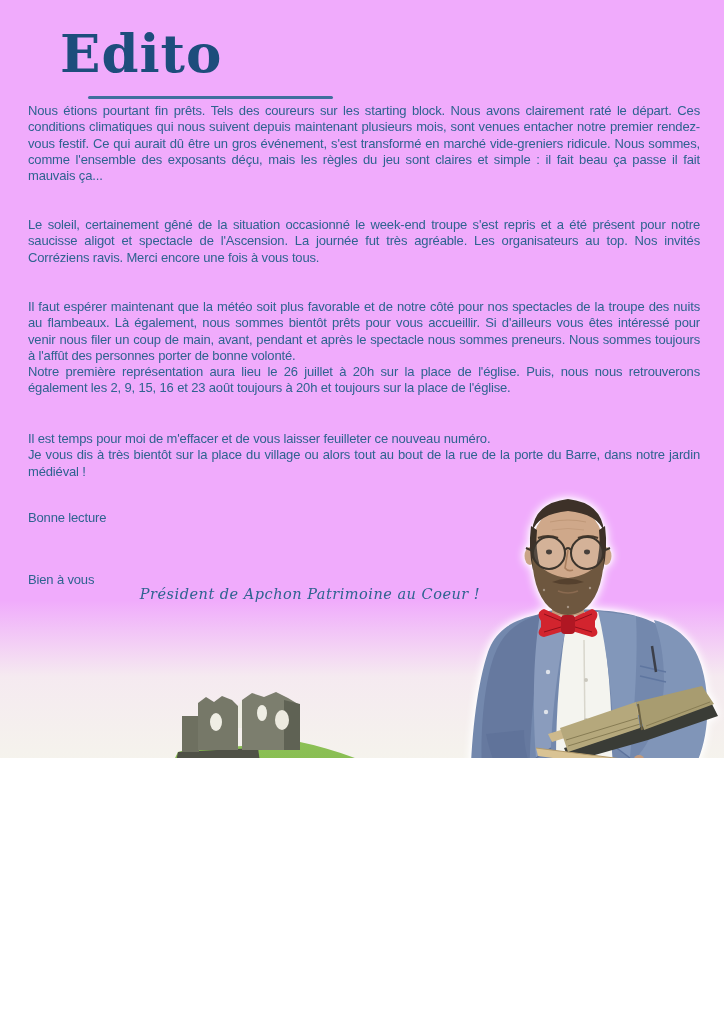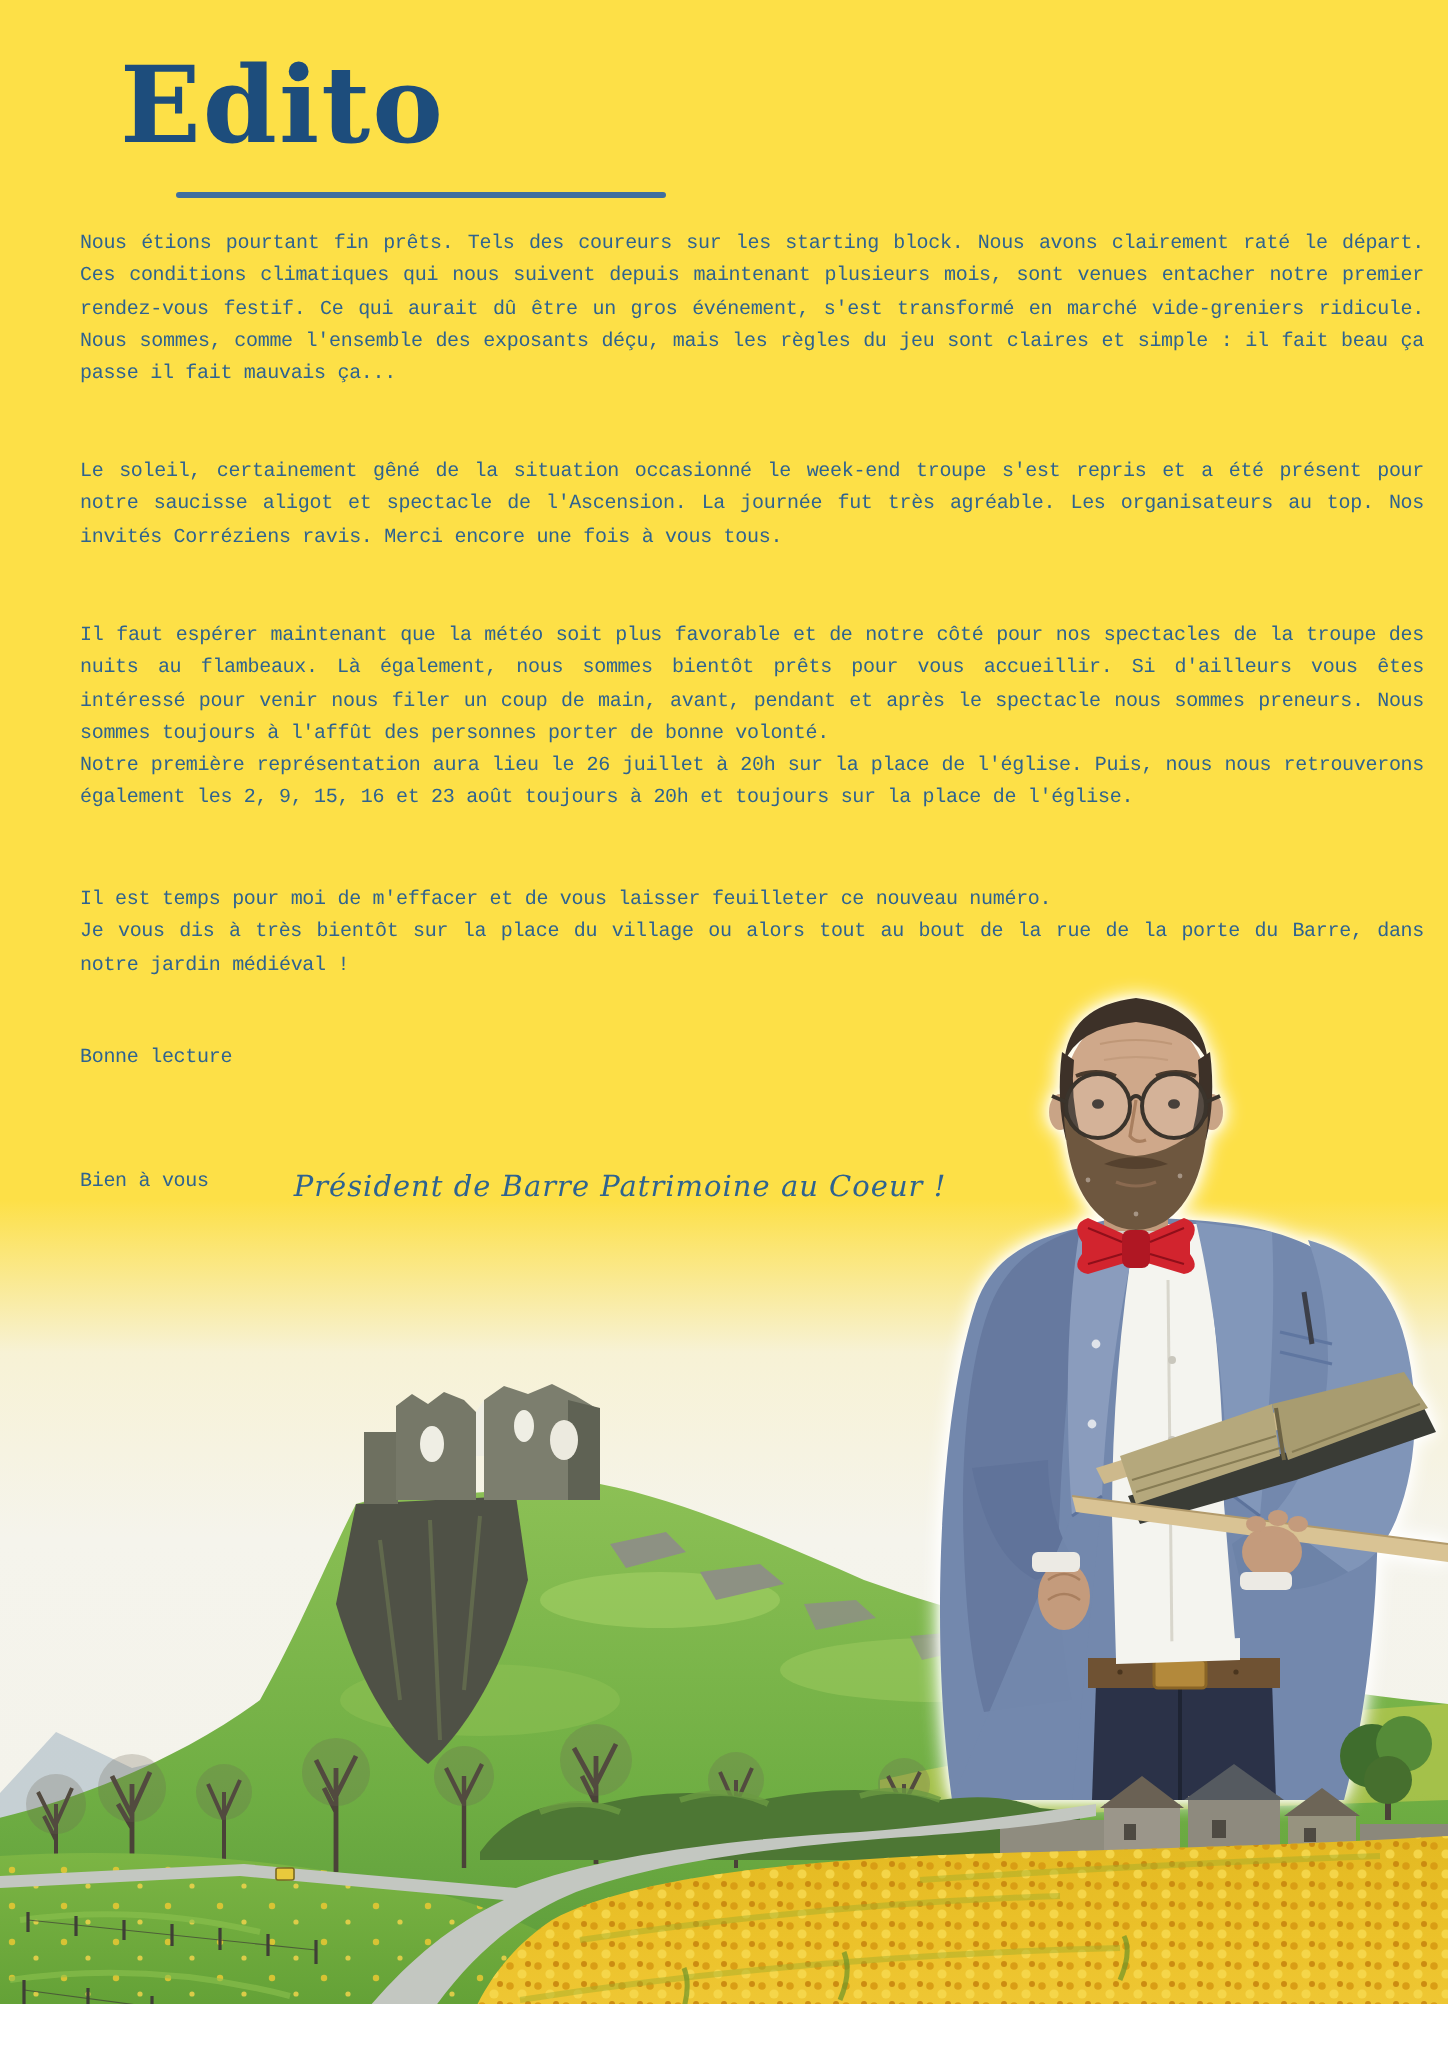--- a/index.html
+++ b/index.html
@@ -1,33 +1,33 @@
 <!DOCTYPE html>
 <html><head>
 <meta charset="utf-8">
 <style>
   html,body{margin:0;padding:0;}
   .page{
-    position:relative; width:724px; height:1002px; overflow:hidden;
-    background:#fde047;
+    position:relative; width:724px; height:758px; overflow:hidden;
+    background:#f0abfc;
     font-family:"Liberation Sans","DejaVu Sans",sans-serif;
   }
   .title{
     position:absolute; left:60px; top:22px; margin:0;
     font-family:"DejaVu Serif","Liberation Serif",serif;
     font-weight:700; font-size:53px; letter-spacing:1px; color:#1d4d7c;
   }
   .title-underline{
     position:absolute; left:88px; top:96px; width:245px; height:3px;
     background:#3f6f9e; border-radius:2px;
   }
   .para{
-    position:absolute; left:28px; width:672px; margin:12px;
-    color:#2e6390; font-size:10px; line-height:16.3px;
-    letter-spacing:-0.15px; text-align:justify; white-space:pre-wrap;font-family:Liberation Mono, monospace;
+    position:absolute; left:28px; width:672px; margin:0;
+    color:#2e6390; font-size:13px; line-height:16.3px;
+    letter-spacing:-0.15px; text-align:justify; white-space:pre-wrap;
   }
   .closing{ text-align:left; }
   .p1{top:103px;} .p2{top:217px;} .p3{top:299px;} .p4{top:431px;}
   .bl{top:510px;} .bav{top:572px;}
   .signature{
     position:absolute; left:130px; top:582px; width:360px; text-align:center;
     color:#2e6390; font-family:"DejaVu Serif","Liberation Serif",serif; font-style:italic;
   }
   .sig-name{ font-size:21px; font-weight:600; letter-spacing:1px; margin:0; }
   .sig-role{ font-size:14.5px; letter-spacing:0.5px; margin:4px 0 0 0; }
@@ -318,17 +318,17 @@
     <p class="para p2">Le soleil, certainement gêné de la situation occasionné le week-end troupe s'est repris et a été présent pour notre saucisse aligot et spectacle de l'Ascension. La journée fut très agréable. Les organisateurs au top. Nos invités Corréziens ravis. Merci encore une fois à vous tous.</p>
     <p class="para p3">Il faut espérer maintenant que la météo soit plus favorable et de notre côté pour nos spectacles de la troupe des nuits au flambeaux. Là également, nous sommes bientôt prêts pour vous accueillir. Si d'ailleurs vous êtes intéressé pour venir nous filer un coup de main, avant, pendant et après le spectacle nous sommes preneurs. Nous sommes toujours à l'affût des personnes porter de bonne volonté.
 Notre première représentation aura lieu le 26 juillet à 20h sur la place de l'église. Puis, nous nous retrouverons également les 2, 9, 15, 16 et 23 août toujours à 20h et toujours sur la place de l'église.</p>
     <p class="para p4">Il est temps pour moi de m'effacer et de vous laisser feuilleter ce nouveau numéro.
 Je vous dis à très bientôt sur la place du village ou alors tout au bout de la rue de la porte du Barre, dans notre jardin médiéval !</p>
 
     <p class="para closing bl">Bonne lecture</p>
     <p class="para closing bav">Bien à vous</p>
 
     <div class="signature">
-      <p class="sig-role">Président de Barre Patrimoine au Coeur !</p>
+      <p class="sig-role">Président de Apchon Patrimoine au Coeur !</p>
     </div>
   </div>
 
 </div>
 
 </body></html>

